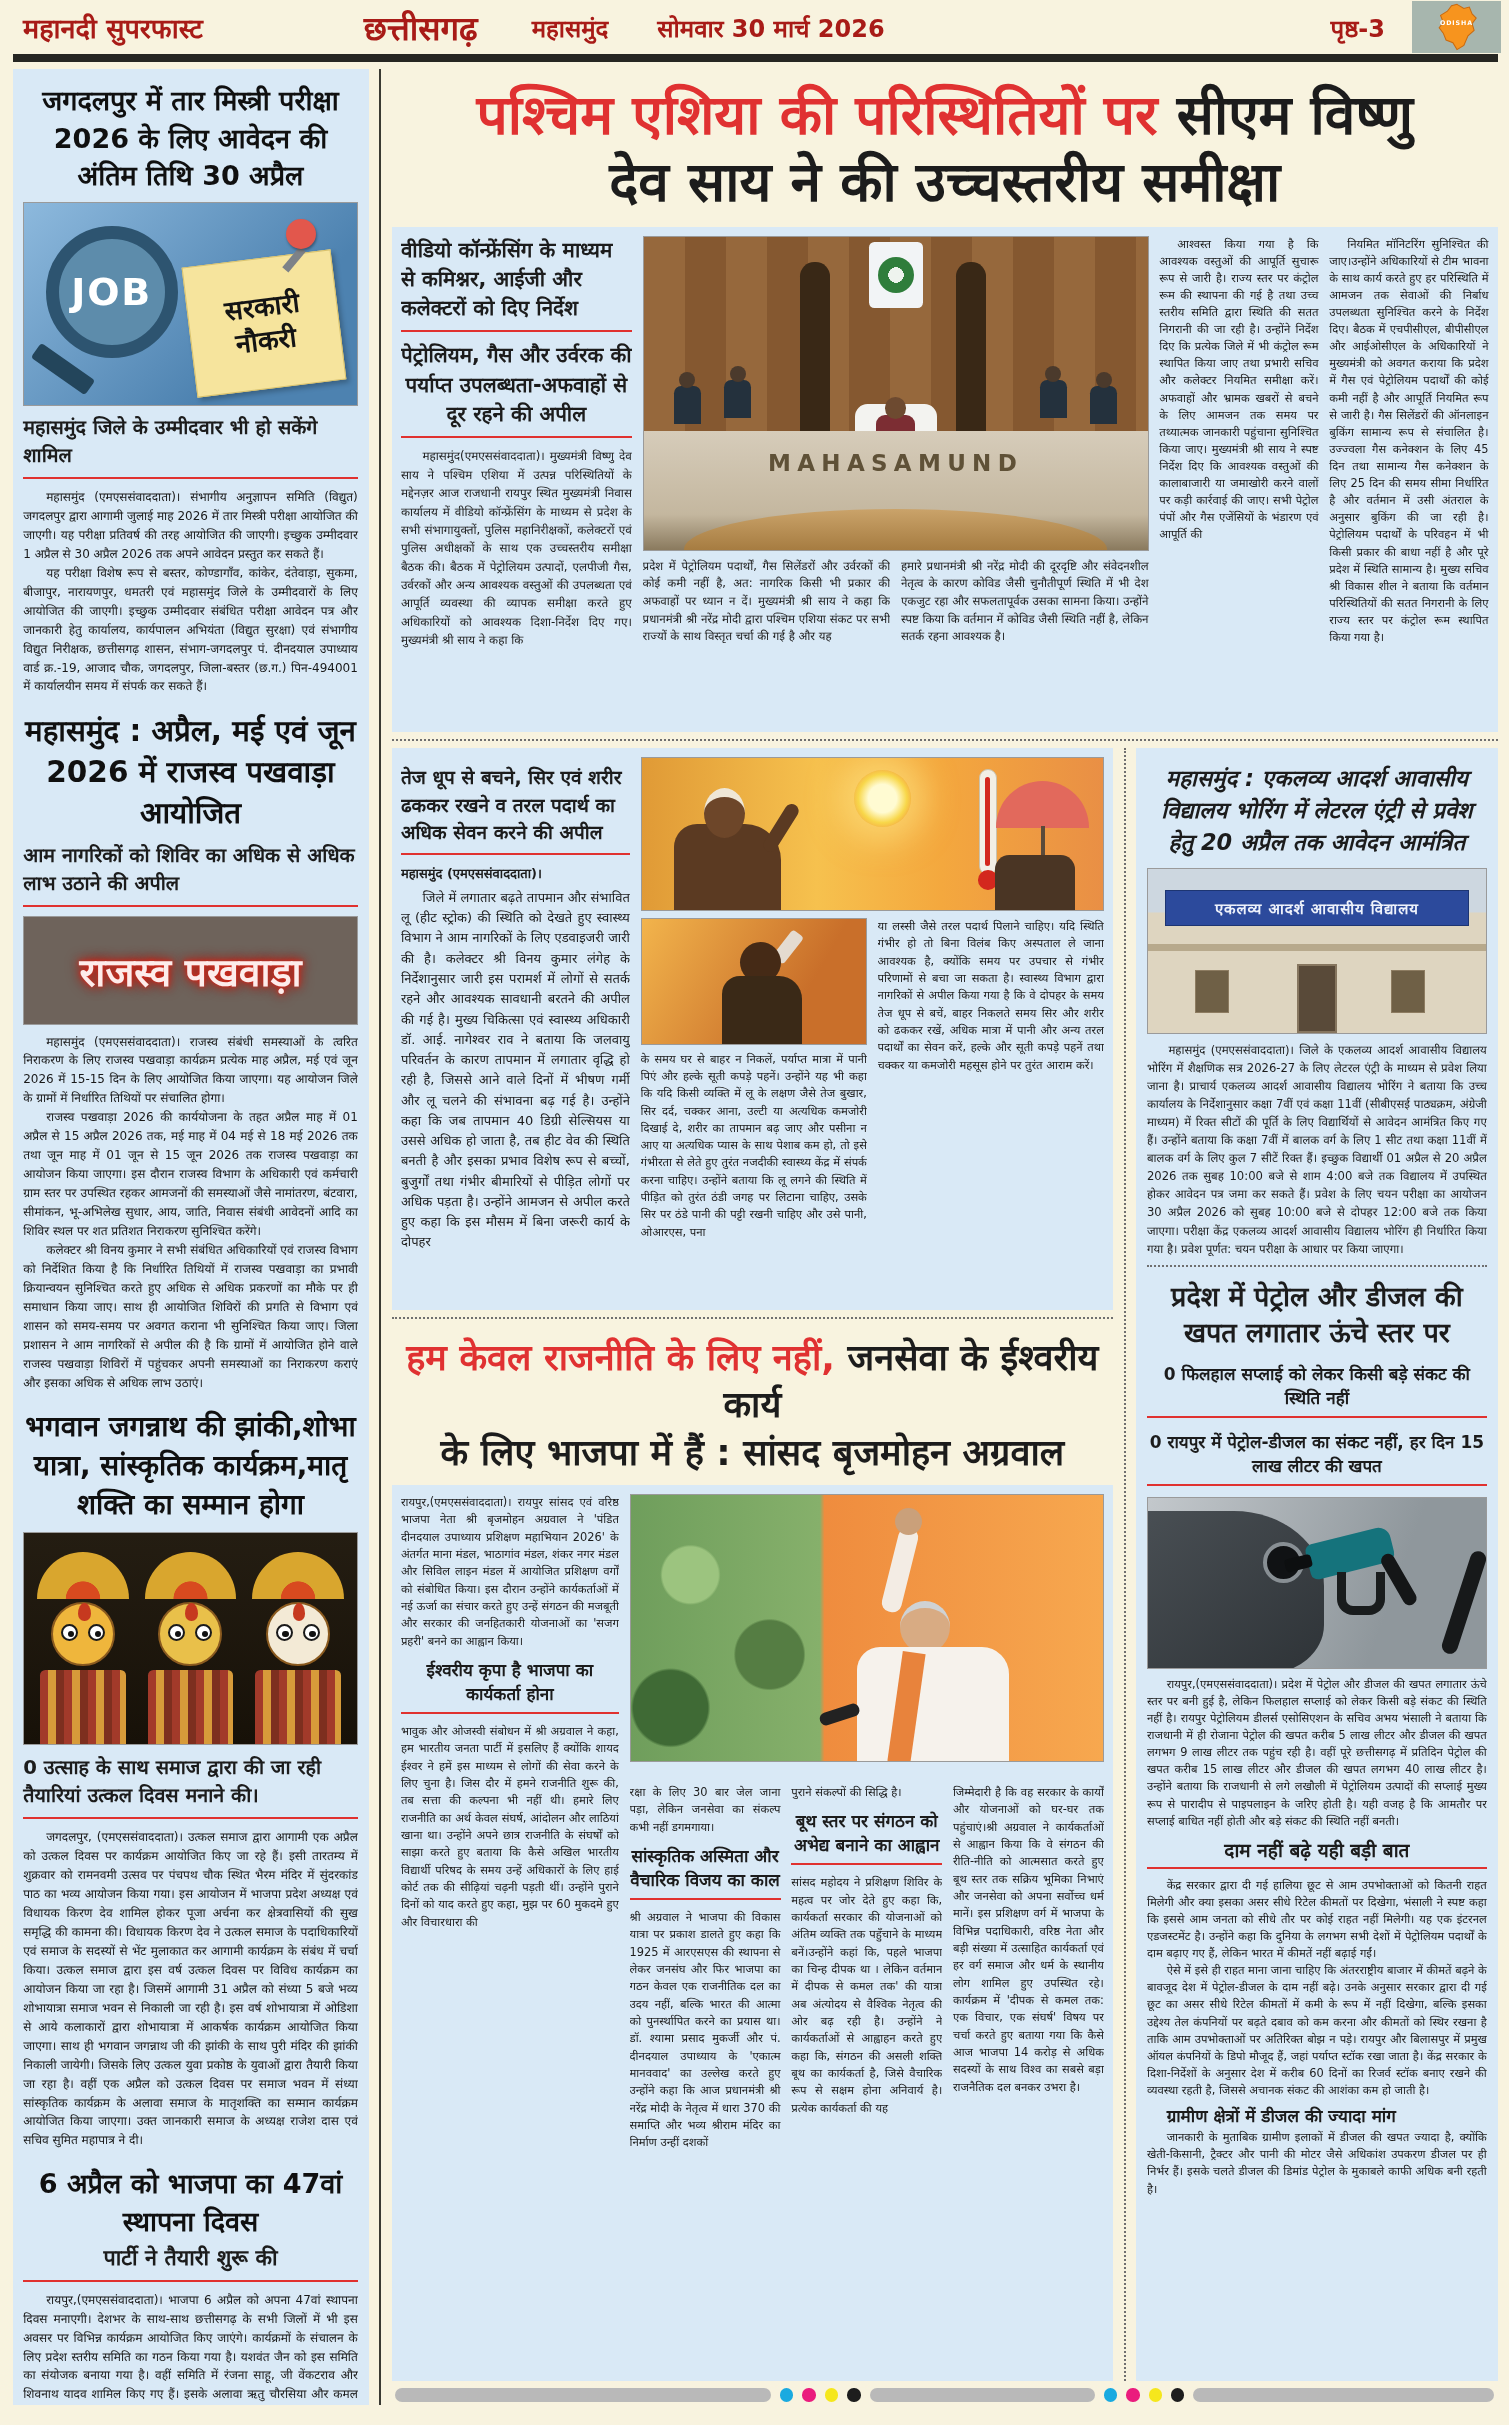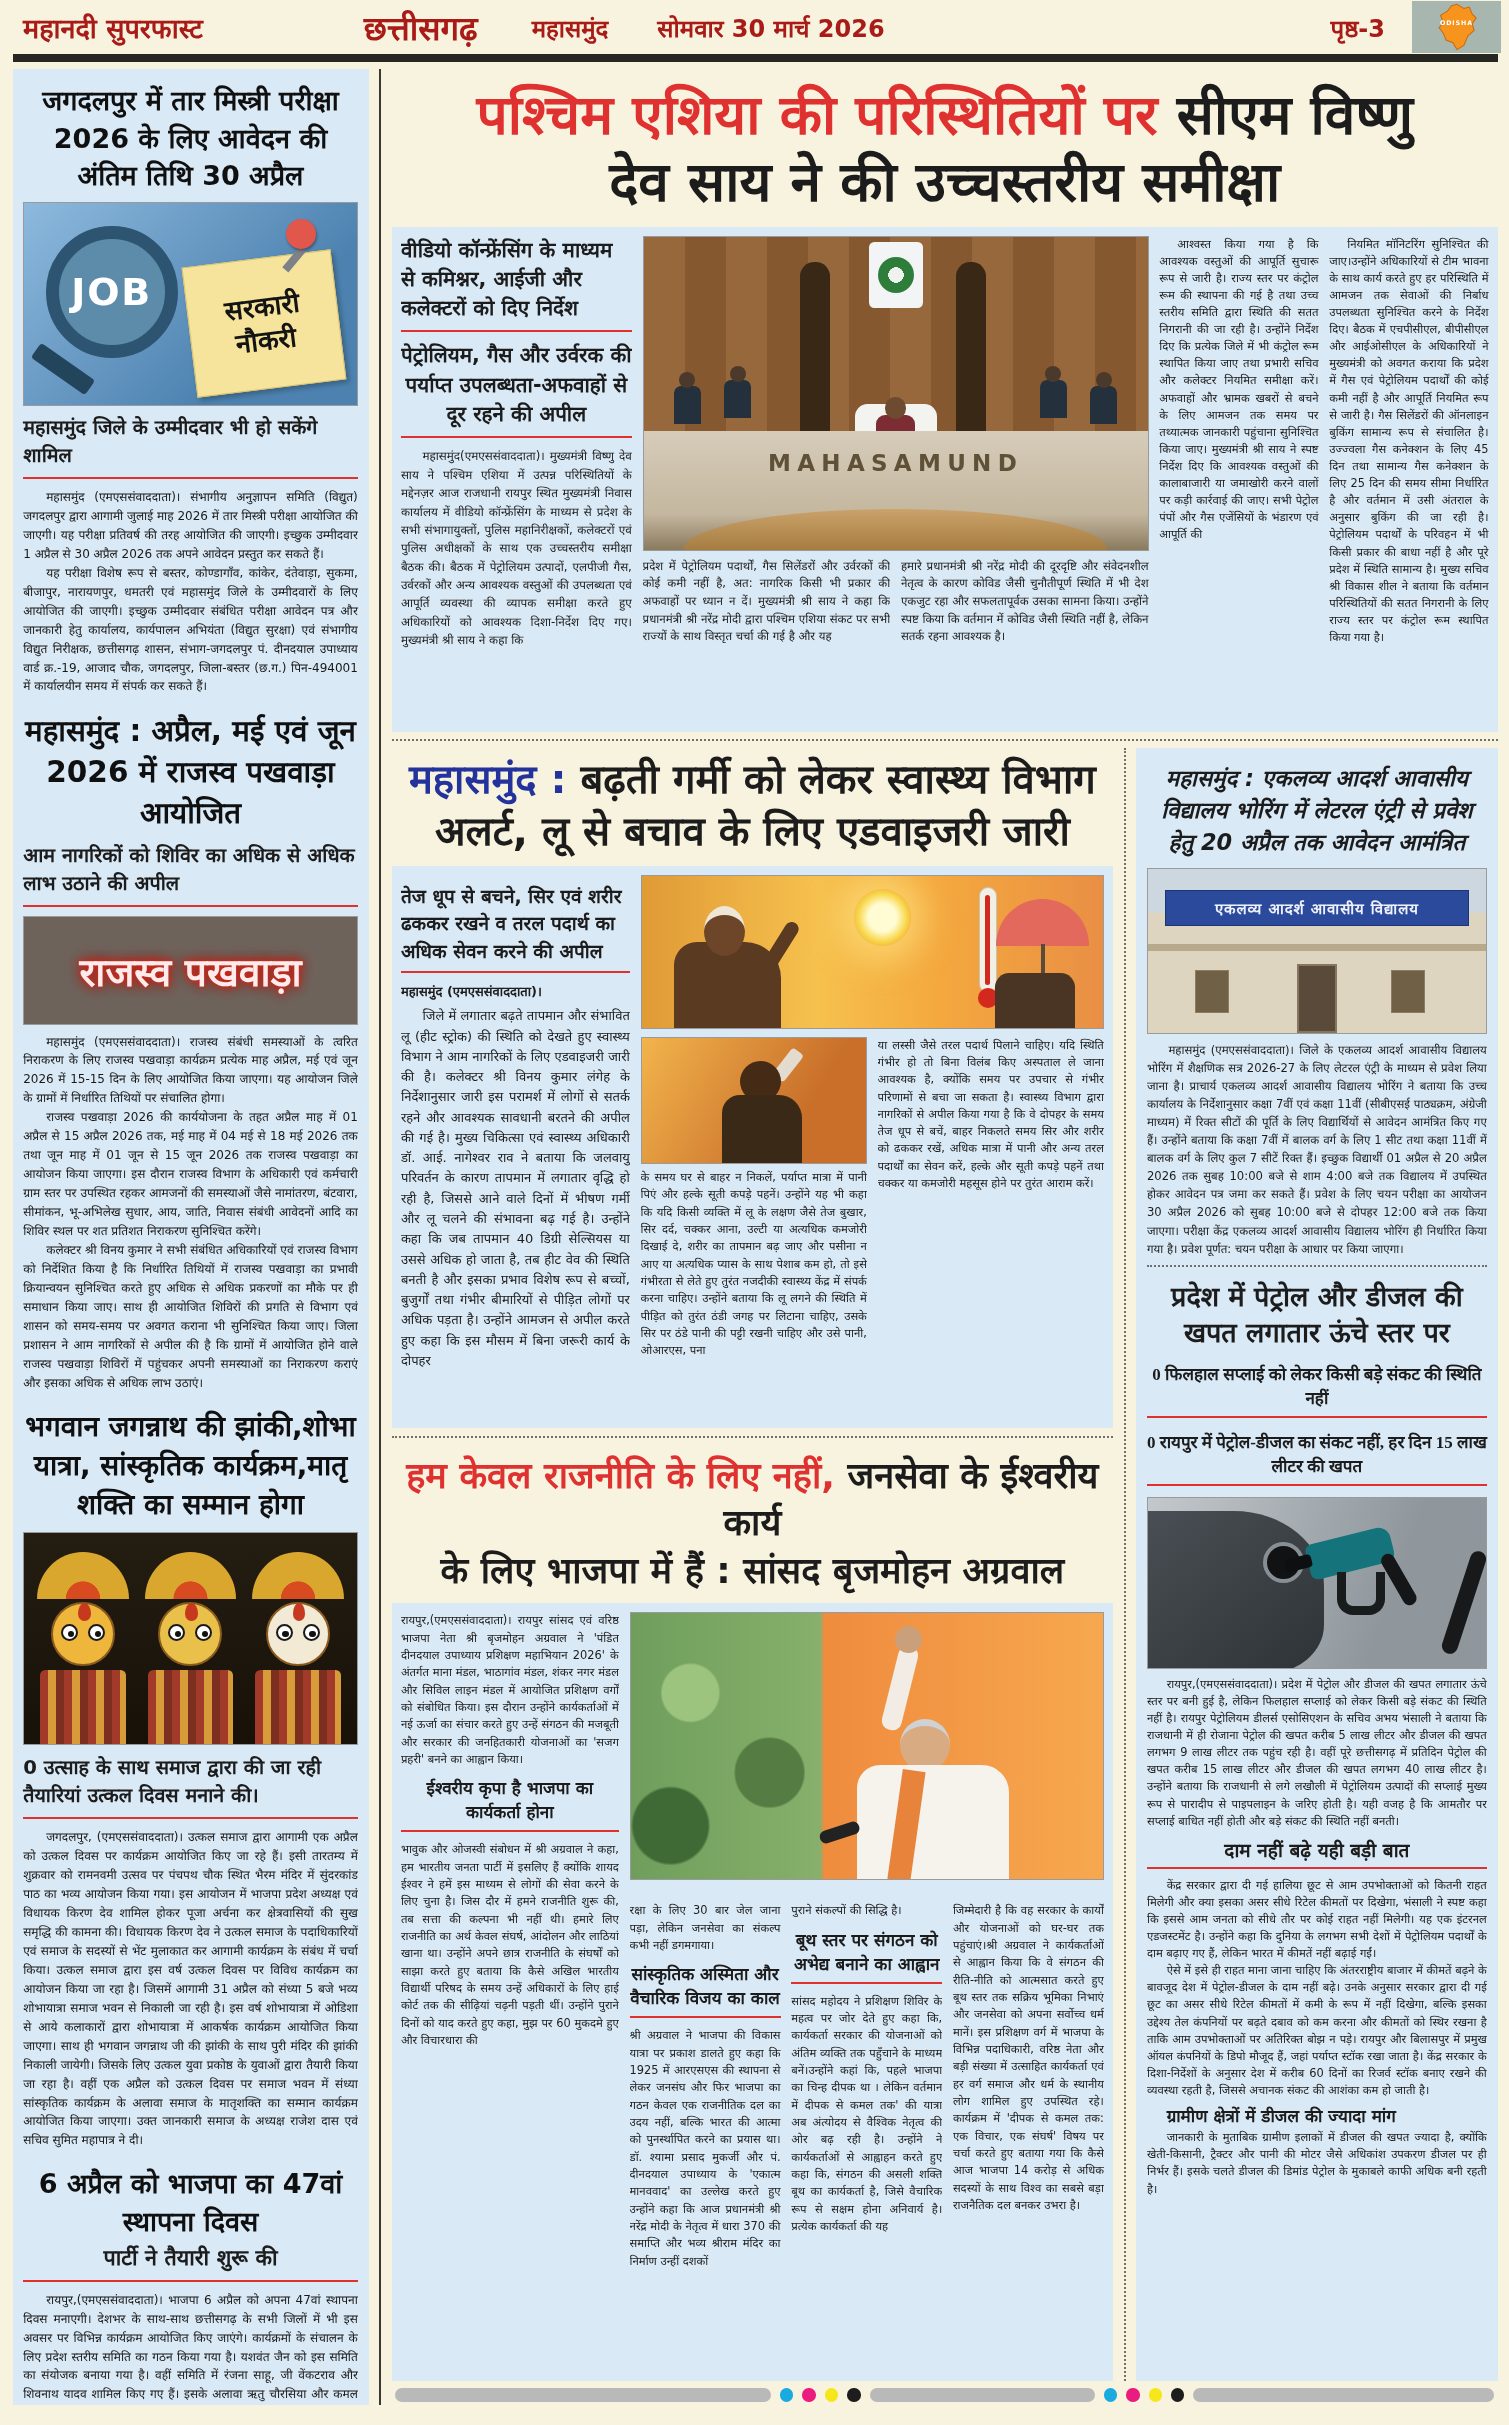--- a/index.html
+++ b/index.html
@@ -163,21 +163,21 @@
   .school-sign{position:absolute;left:5%;right:5%;top:13%;height:36px;background:#2c4a9c;border:1.8px solid #1d3572;display:flex;align-items:center;justify-content:center;}
   .school-sign span{color:#eef2fb;font-size:15px;font-weight:700;letter-spacing:0.9px;}
   .school-door{position:absolute;left:44%;top:58%;width:12%;height:42%;background:#594a39;border:2.7px solid #86765f;}
   .school-win{position:absolute;top:62%;width:10%;height:26%;background:#6f6046;border:1.8px solid #8d7c61;}
   .w1{left:14%;} .w2{left:72%;}
   .school-ledge{position:absolute;left:0;right:0;top:46%;height:7.2px;background:#b7a98c;}
   .ek-body p{font-size:11.6px;line-height:1.56;text-align:justify;text-indent:21.5px;}
 
   
   .pet-head{font-size:27px;font-weight:800;text-align:center;line-height:1.32;margin:5.4px 0 7.2px;}
-  .pet-sub{font-size:17px;font-weight:800;text-align:center;line-height:1.4;border-bottom:2.2px solid var(--red);padding-bottom:5.4px;margin:5.4px 0 7.2px;font-family:Liberation Serif, serif;}
+  .pet-sub{font-size:17px;font-weight:800;text-align:center;line-height:1.4;border-bottom:2.2px solid var(--red);padding-bottom:5.4px;margin:5.4px 0 7.2px;}
   .fig-fuel{height:172px;background:linear-gradient(110deg,#c3c8cc,#8f979c 70%);flex:none;margin:3.6px 0 7.2px;}
   .car{position:absolute;left:-6%;top:8%;width:58%;height:96%;background:linear-gradient(140deg,#4a5055,#2e3337);border-radius:0 46% 30% 0;}
   .fuelport{position:absolute;left:34%;top:26%;width:41px;height:41px;border-radius:50%;background:#101214;border:4.5px solid #888f94;}
   .nozzle{position:absolute;left:47%;top:22%;width:86px;height:36px;background:#15737c;border-radius:7.2px 12.5px 9px 7.2px;transform:rotate(-14deg);}
   .nozzle::before{content:"";position:absolute;left:-23px;top:9px;width:27px;height:12.5px;background:#0d0f10;border-radius:3.6px;}
   .nozzle::after{content:"";position:absolute;right:-5.4px;top:27px;width:14.3px;height:57px;background:#141617;border-radius:7.2px;transform:rotate(-16deg);}
   .grip{position:absolute;left:56%;top:44%;width:48px;height:43px;border:9px solid #191c1d;border-top:none;border-radius:0 0 16px 16px;}
   .hose{position:absolute;right:4%;top:30%;width:16px;height:107px;background:#17191a;border-radius:9px;transform:rotate(18deg);}
   .pet-body p{font-size:11.4px;line-height:1.5;text-align:justify;text-indent:19.7px;}
   .pet-inline-sub{font-size:17px;font-weight:800;margin:5.4px 0 1.8px;text-indent:19.7px;}
@@ -334,24 +334,20 @@
             </div>
         </div>
       </section>
 
       <div class="hdot"></div>
 
       <div class="mid-right">
         <div class="middle">
 
           <section>
-            <h1 class="heat-head">
-              <span class="l1"><span class="blue">महासमुंद :</span><span> बढ़ती गर्मी को लेकर स्वास्थ्य विभाग</span></span>
-              <span class="l2">अलर्ट, लू से बचाव के लिए एडवाइजरी जारी</span>
-            </h1>
             <div class="heat-row">
               <div class="h-colA">
                 <h3 class="kicker">तेज धूप से बचने, सिर एवं शरीर ढककर रखने व तरल पदार्थ का अधिक सेवन करने की अपील</h3>
                 <p class="dateline">महासमुंद (एमएससंवाददाता)।</p>
                 <p class="flow">जिले में लगातार बढ़ते तापमान और संभावित लू (हीट स्ट्रोक) की स्थिति को देखते हुए स्वास्थ्य विभाग ने आम नागरिकों के लिए एडवाइजरी जारी की है। कलेक्टर श्री विनय कुमार लंगेह के निर्देशानुसार जारी इस परामर्श में लोगों से सतर्क रहने और आवश्यक सावधानी बरतने की अपील की गई है। मुख्य चिकित्सा एवं स्वास्थ्य अधिकारी डॉ. आई. नागेश्वर राव ने बताया कि जलवायु परिवर्तन के कारण तापमान में लगातार वृद्धि हो रही है, जिससे आने वाले दिनों में भीषण गर्मी और लू चलने की संभावना बढ़ गई है। उन्होंने कहा कि जब तापमान 40 डिग्री सेल्सियस या उससे अधिक हो जाता है, तब हीट वेव की स्थिति बनती है और इसका प्रभाव विशेष रूप से बच्चों, बुजुर्गों तथा गंभीर बीमारियों से पीड़ित लोगों पर अधिक पड़ता है। उन्होंने आमजन से अपील करते हुए कहा कि इस मौसम में बिना जरूरी कार्य के दोपहर</p>
               </div>
               <div class="h-center">
                 <figure class="fig-heat">
                   <div class="sun"></div>
                   <div class="thermo"></div>

